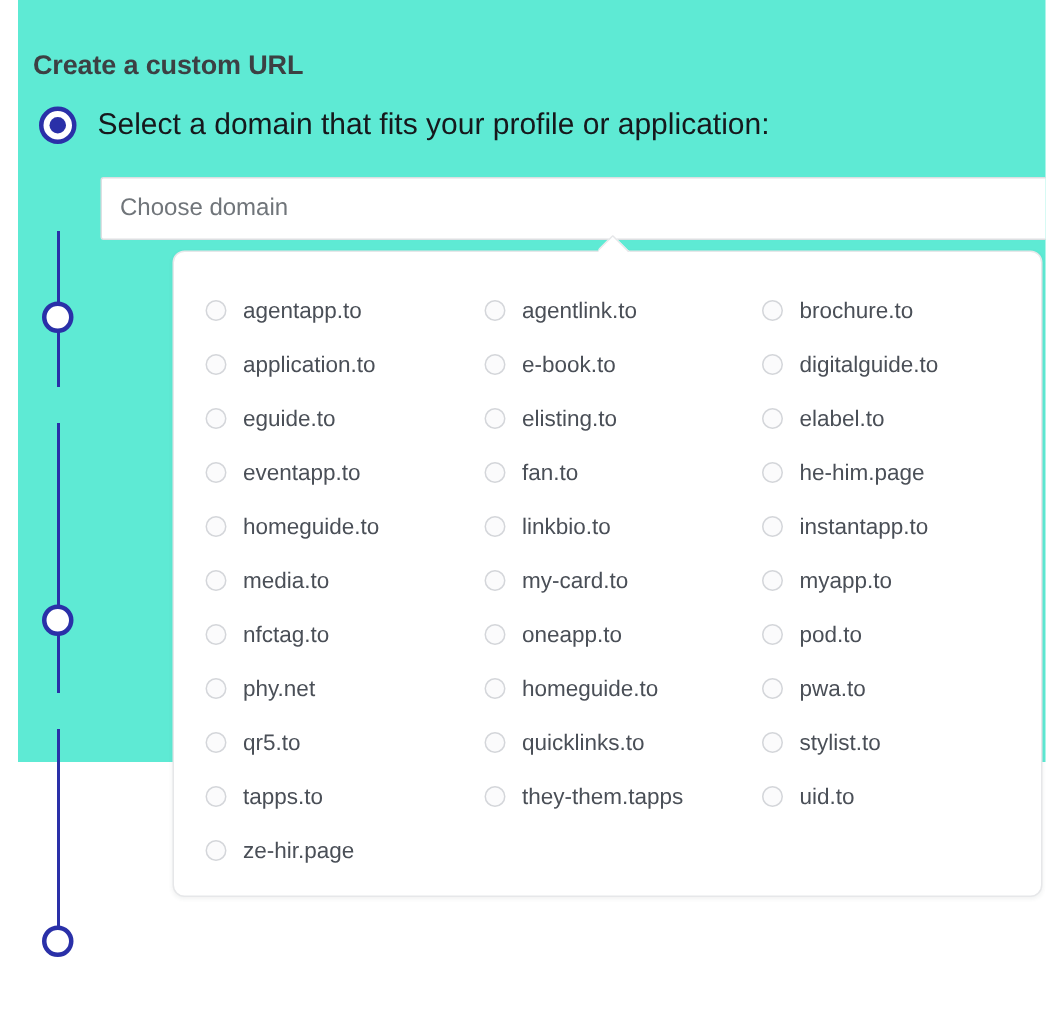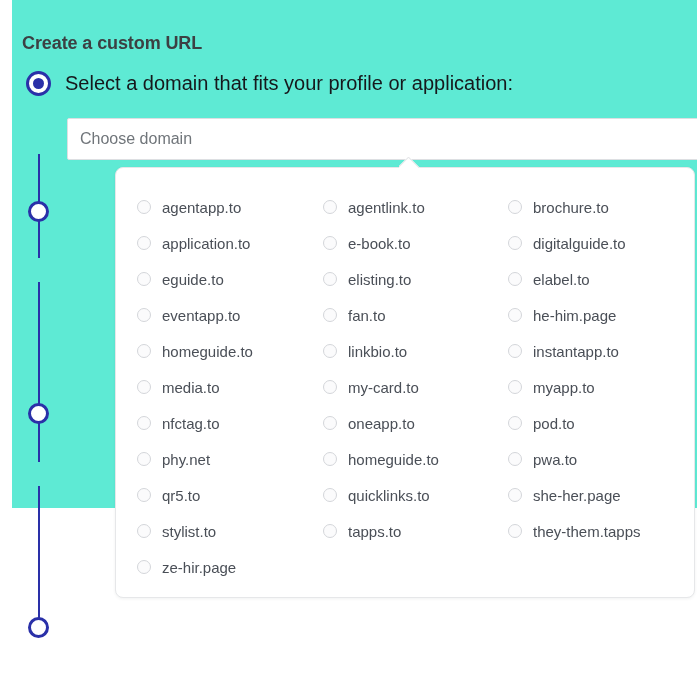--- a/index.html
+++ b/index.html
@@ -301,33 +301,33 @@
         <div class="domain-option">
           <span class="opt-radio"></span>
           <span class="opt-label">qr5.to</span>
         </div>
         <div class="domain-option">
           <span class="opt-radio"></span>
           <span class="opt-label">quicklinks.to</span>
         </div>
         <div class="domain-option">
           <span class="opt-radio"></span>
-          <span class="opt-label">she-her.page</span>
-        </div>
-        <div class="domain-option">
-          <span class="opt-radio"></span>
           <span class="opt-label">stylist.to</span>
         </div>
         <div class="domain-option">
           <span class="opt-radio"></span>
           <span class="opt-label">tapps.to</span>
         </div>
         <div class="domain-option">
           <span class="opt-radio"></span>
           <span class="opt-label">they-them.tapps</span>
+        </div>
+        <div class="domain-option">
+          <span class="opt-radio"></span>
+          <span class="opt-label">uid.to</span>
         </div>
         <div class="domain-option">
           <span class="opt-radio"></span>
           <span class="opt-label">ze-hir.page</span>
         </div>
       </div>
   </div>
 
 </div>
 

